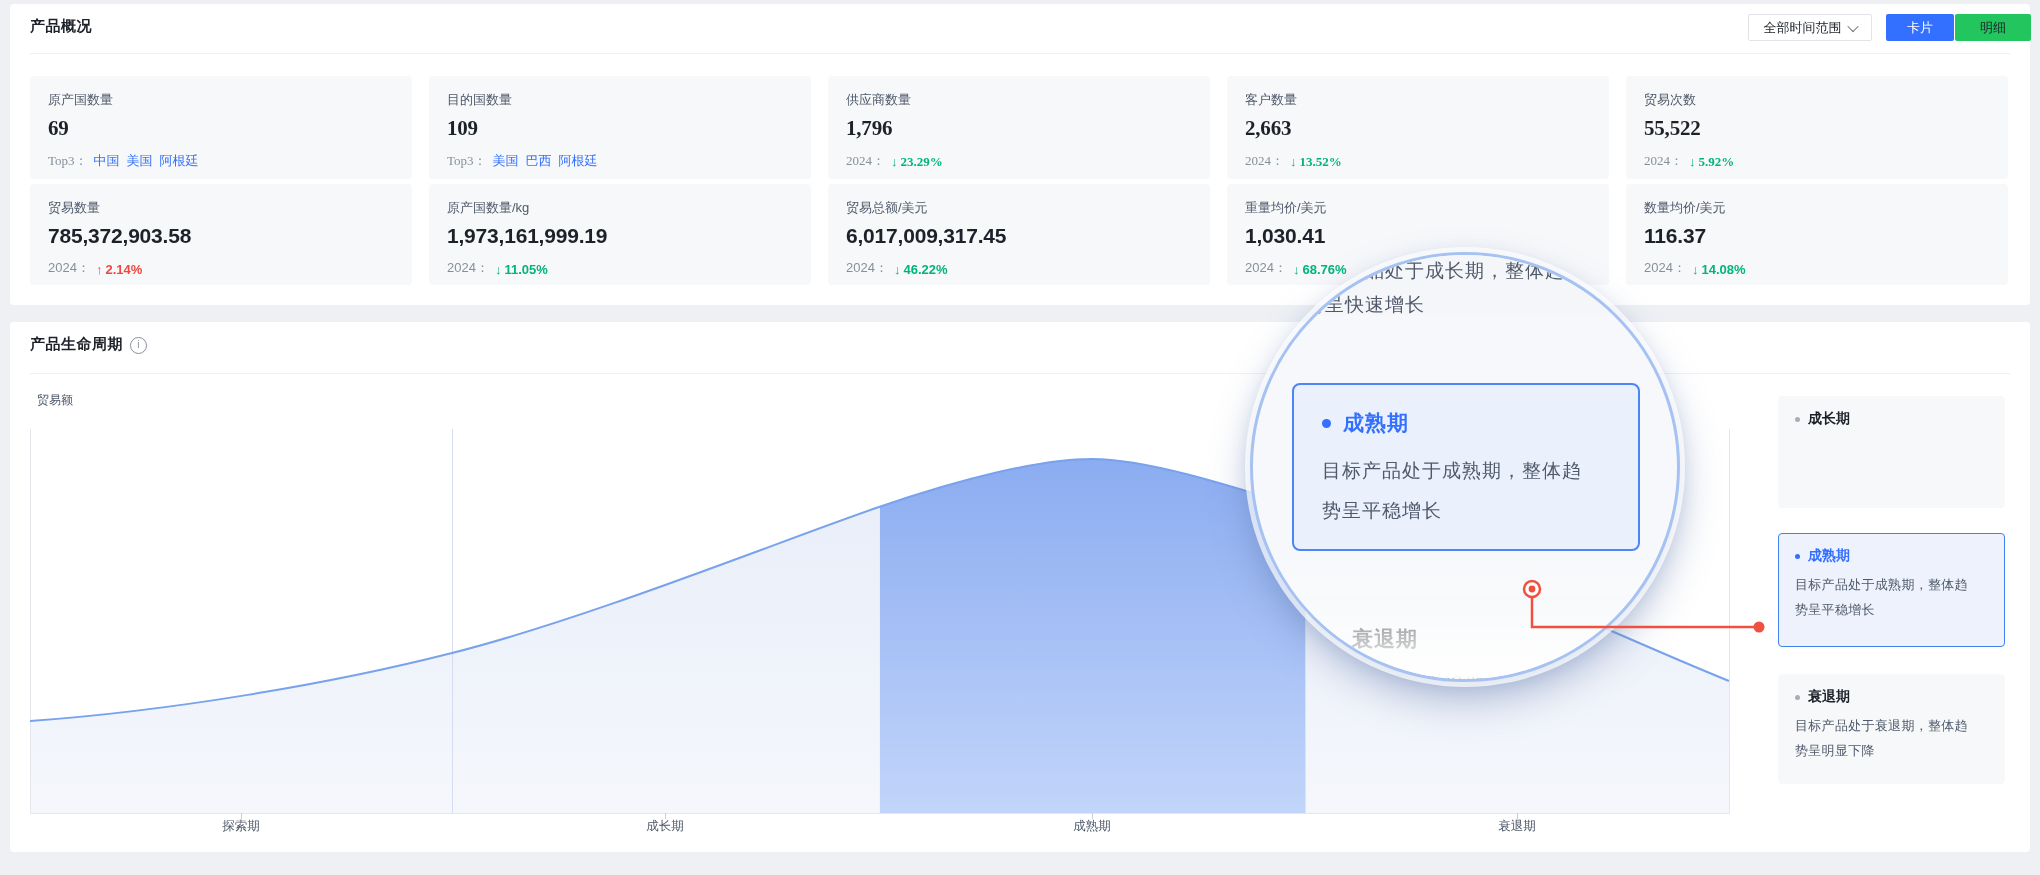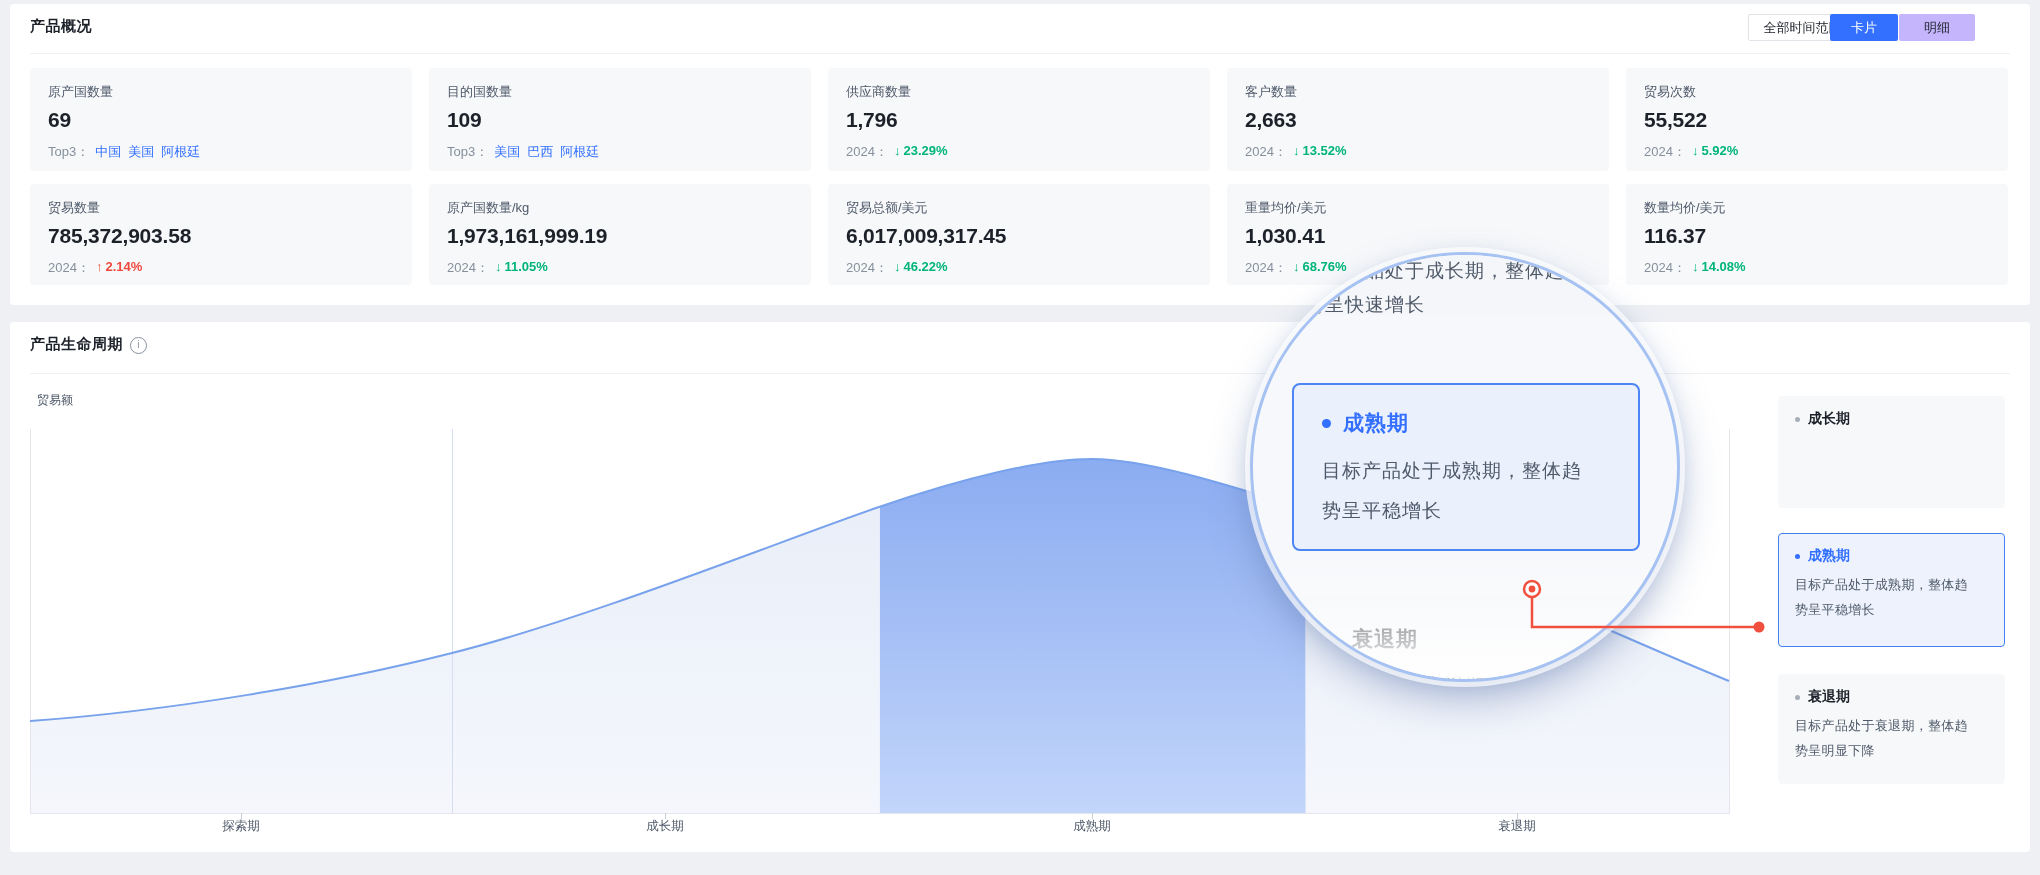--- a/index.html
+++ b/index.html
@@ -14,32 +14,32 @@
   .sec-title{position:absolute;left:20px;top:13px;font-size:15px;font-weight:bold;color:#1d2129;letter-spacing:.5px;}
   .sec-divider{position:absolute;left:20px;right:20px;height:1px;background:#f0f1f3;}
   
   .time-select{
     position:absolute;left:1738px;top:10px;width:124px;height:27px;box-sizing:border-box;
     border:1px solid #e2e4e9;border-radius:2px;background:#fff;display:flex;align-items:center;
     justify-content:center;font-size:13px;color:#1d2129;cursor:pointer;gap:7px;
   }
   .chev{width:7px;height:7px;border-right:1.4px solid #6b7280;border-bottom:1.4px solid #6b7280;
     transform:rotate(45deg) translate(-1px,-1px);display:inline-block;}
-  .toggle-group{position:absolute;left:1820px;top:10px;display:flex;gap:1px;}
+  .toggle-group{position:absolute;left:1876px;top:10px;display:flex;gap:1px;}
   .tg-btn{height:27px;display:flex;align-items:center;justify-content:center;font-size:13px;border-radius:2px;cursor:pointer;}
   .tg-card{width:68px;background:#3370ff;color:#fff;}
-  .tg-detail{width:76px;background:#c4b5fd;color:#1d2129;}
+  .tg-detail{width:76px;background:#22c55e;color:#1d2129;}
   
   .stat{position:absolute;width:382px;background:#f7f8fa;border-radius:4px;box-sizing:border-box;padding:15px 18px 0;}
-  .row1{top:64px;height:103px;}
+  .row1{top:72px;height:103px;font-family:Liberation Serif, serif;}
   .row2{top:180px;height:101px;}
   .c1{left:20px;} .c2{left:419px;} .c3{left:818px;} .c4{left:1217px;} .c5{left:1616px;}
   .s-label{font-size:13px;color:#4e5969;}
   .s-value{font-size:21px;font-weight:bold;color:#1d2129;margin-top:7px;letter-spacing:-.2px;}
-  .s-sub{font-size:13px;margin-top:11px;display:flex;align-items:flex-start;}
+  .s-sub{font-size:13px;margin-top:11px;display:flex;align-items:flex-end;}
   .s-prefix{color:#86909c;margin-right:6px;}
   .lnk{color:#3370ff;margin-right:7px;cursor:pointer;}
   .pct{font-weight:bold;display:flex;align-items:center;gap:3px;}
   .pct.down{color:#00b578;}
   .pct.up{color:#f0483f;}
   .arrow{font-weight:bold;font-size:13px;}
   
   .info-icon{display:inline-block;width:15px;height:15px;border:1px solid #8a919f;border-radius:50%;
     font-size:10px;color:#8a919f;text-align:center;line-height:14px;font-style:normal;font-weight:normal;
     vertical-align:1px;margin-left:7px;}

